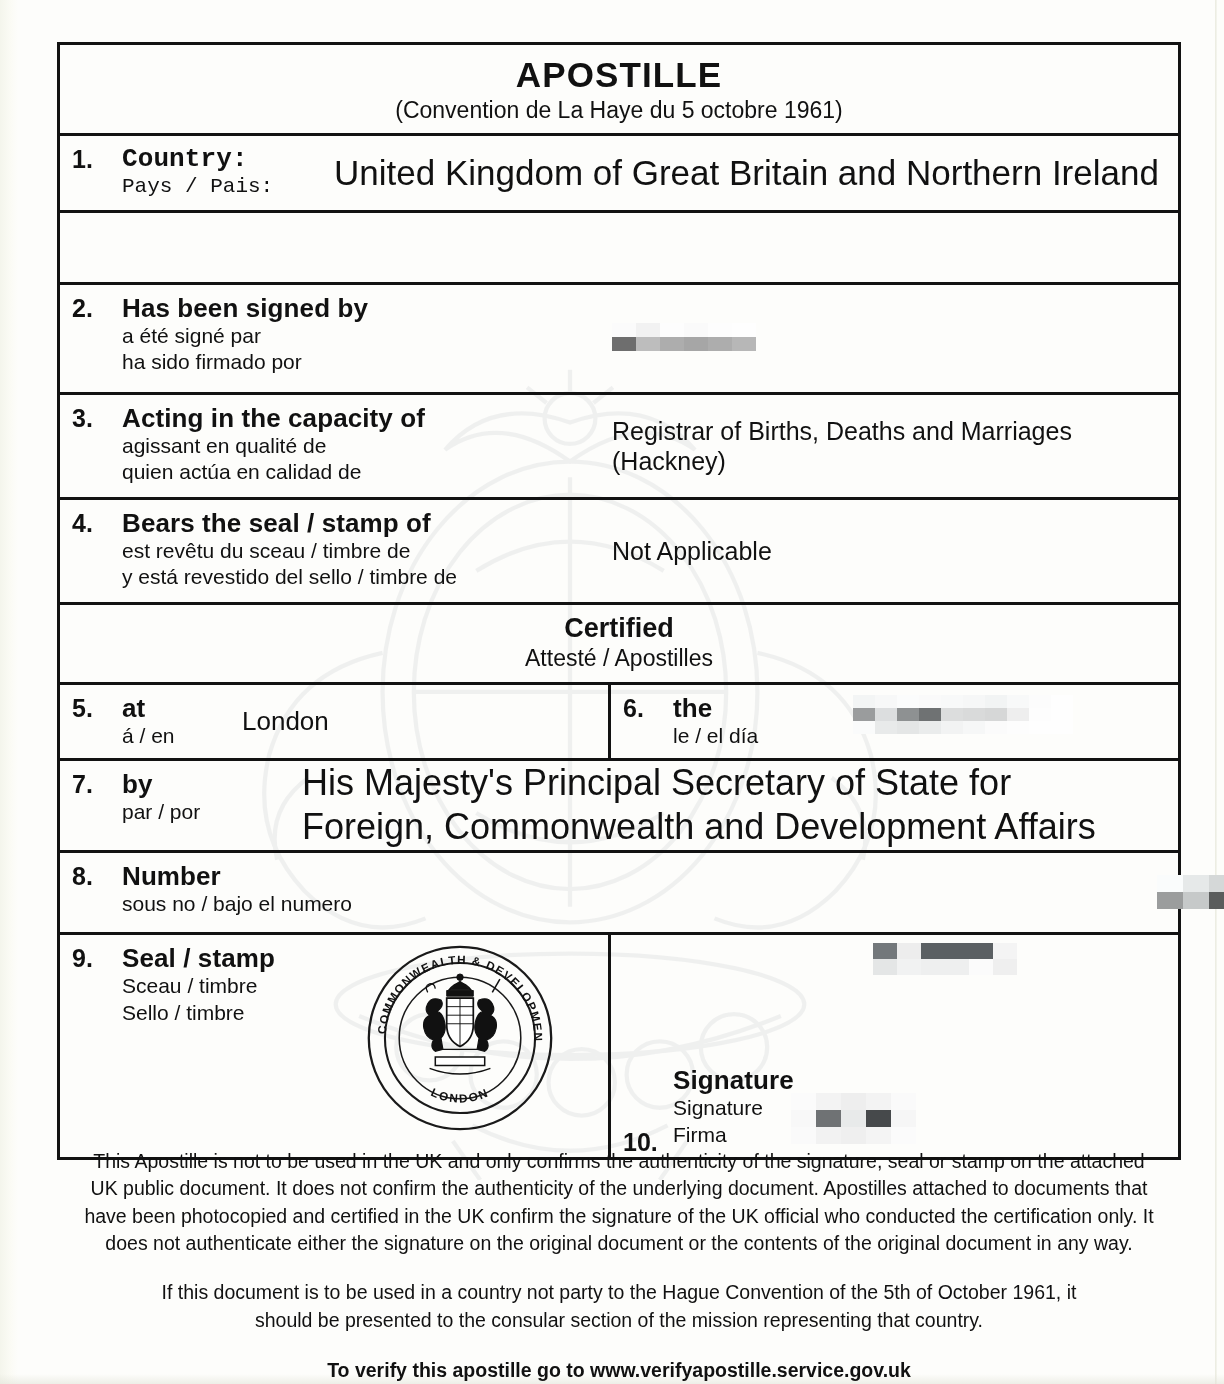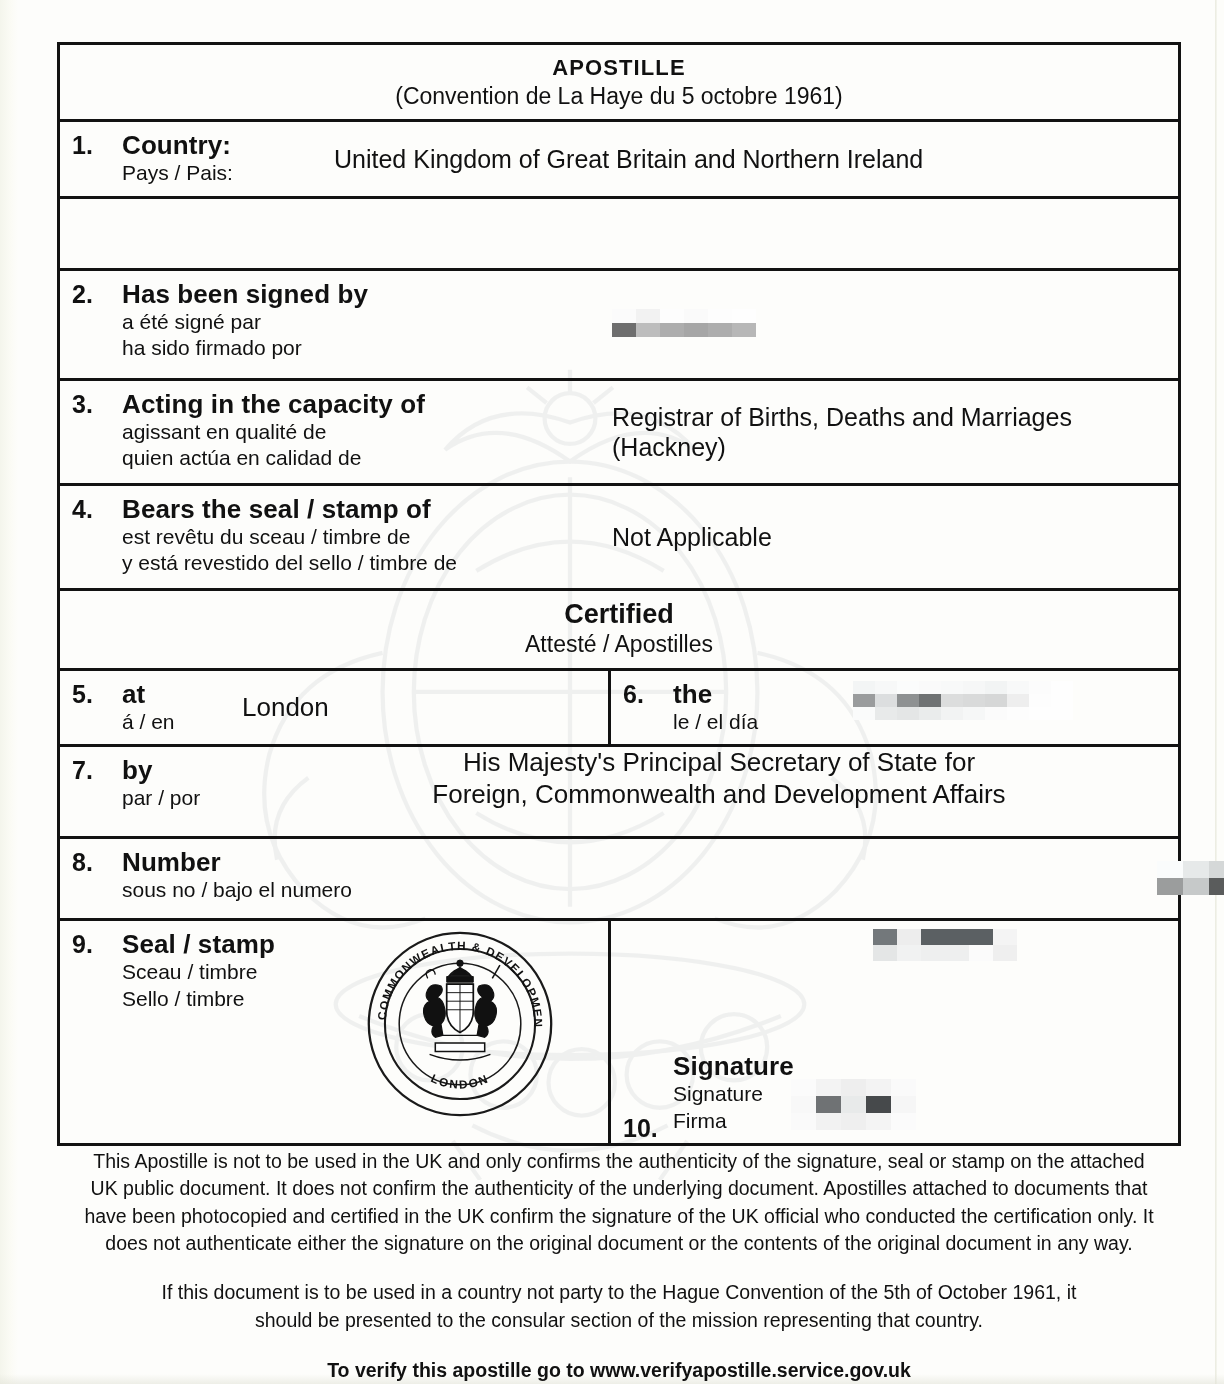--- a/index.html
+++ b/index.html
@@ -111,33 +111,33 @@
     line-height: 1.2;
   }
 
   
   #row-header {
     padding: 10px 0 9px 0;
     text-align: center;
     display: block;
   }
   #apostille-title {
-    font-size: 22px;
+    font-size: 35px;
     font-weight: bold;
     letter-spacing: 1.1px;
   }
   #apostille-convention {
     font-size: 23px;
     margin-top: 2px;
   }
 
   
   #row-country { min-height: 76px; }
-  #row-country .labelcol { width: 200px; flex: 0 0 200px; }
-  #country-value { font-size: 25px; padding-left: 12px; }
+  #row-country .labelcol { width: 200px; flex: 0 0 200px; font-family: Liberation Mono, monospace; }
+  #country-value { font-size: 35px; padding-left: 12px; }
 
   
   #row-public-doc {
     display: block;
     padding: 9px 0 10px 62px;
     min-height: 72px;
     box-sizing: border-box;
   }
   #public-doc-en { font-size: 26px; font-weight: bold; }
   #public-doc-sub { font-size: 22px; margin-top: 2px; }
@@ -168,22 +168,21 @@
   #cell-the { flex: 1 1 auto; }
   #cell-at .labelcol  { width: 120px; flex: 0 0 120px; }
   #cell-the .labelcol { width: 170px; flex: 0 0 170px; }
   #at-value { font-size: 26px; }
 
   
   #row-by { min-height: 92px; }
   #row-by .labelcol { width: 180px; flex: 0 0 180px; }
   #by-value {
     flex: 1 1 auto;
-    text-align: center;
-    font-size: 26px;
+    font-size: 36px;
     line-height: 1.22;
     padding-right: 42px;
   }
 
   
   #row-number { min-height: 82px; }
   #row-number .labelcol { width: 490px; flex: 0 0 490px; }
 
   
   #row-seal-sig { min-height: 222px; }

